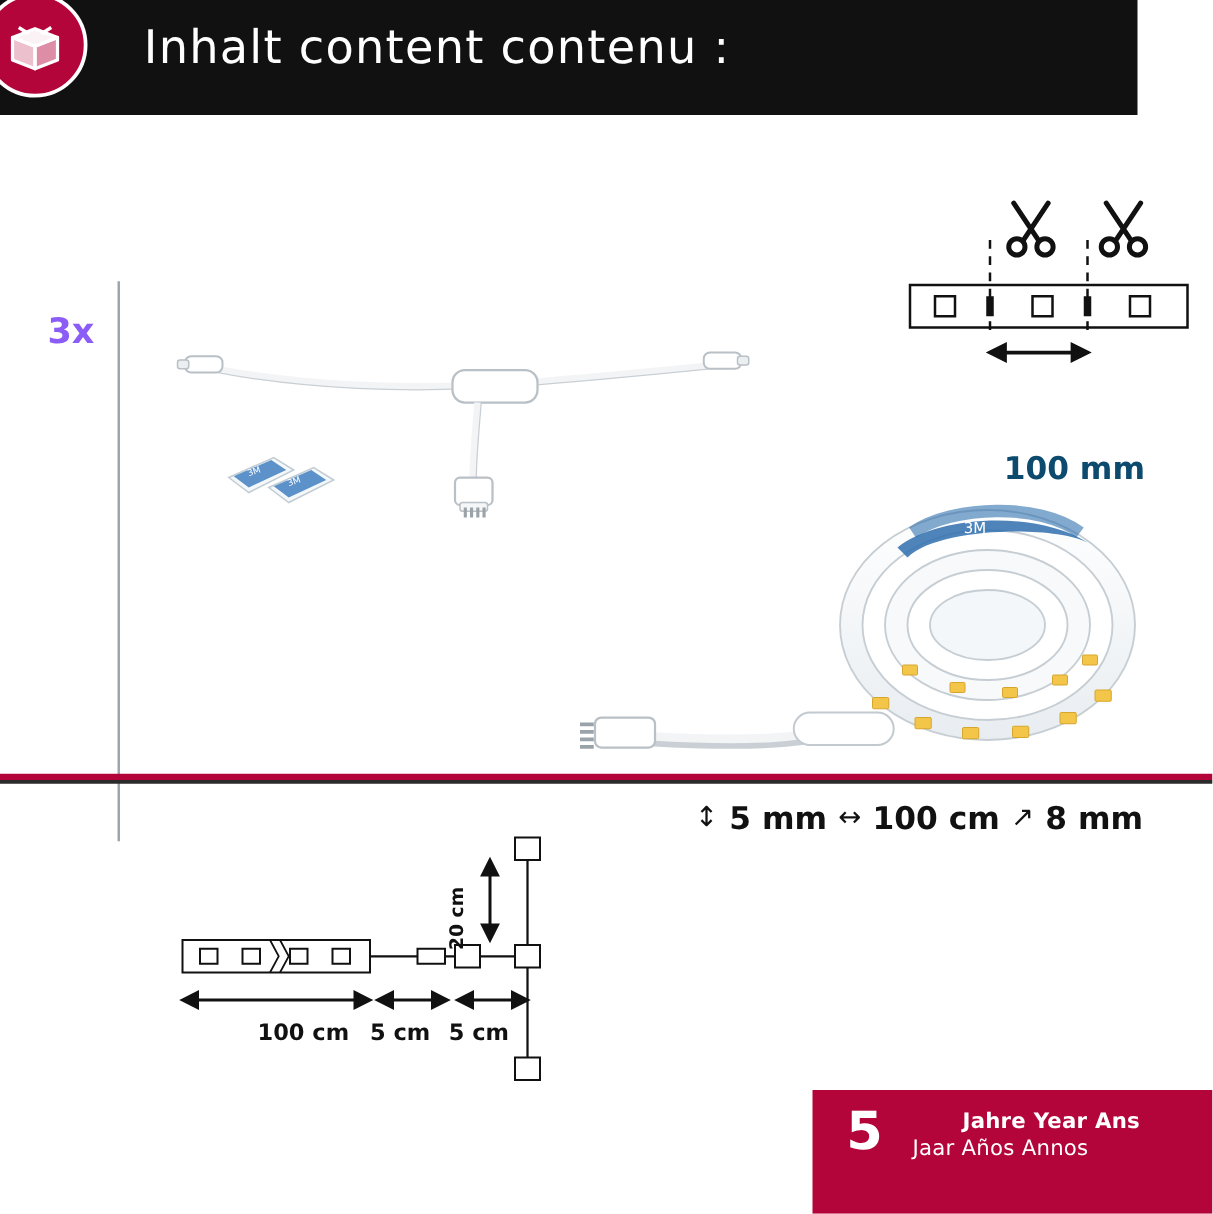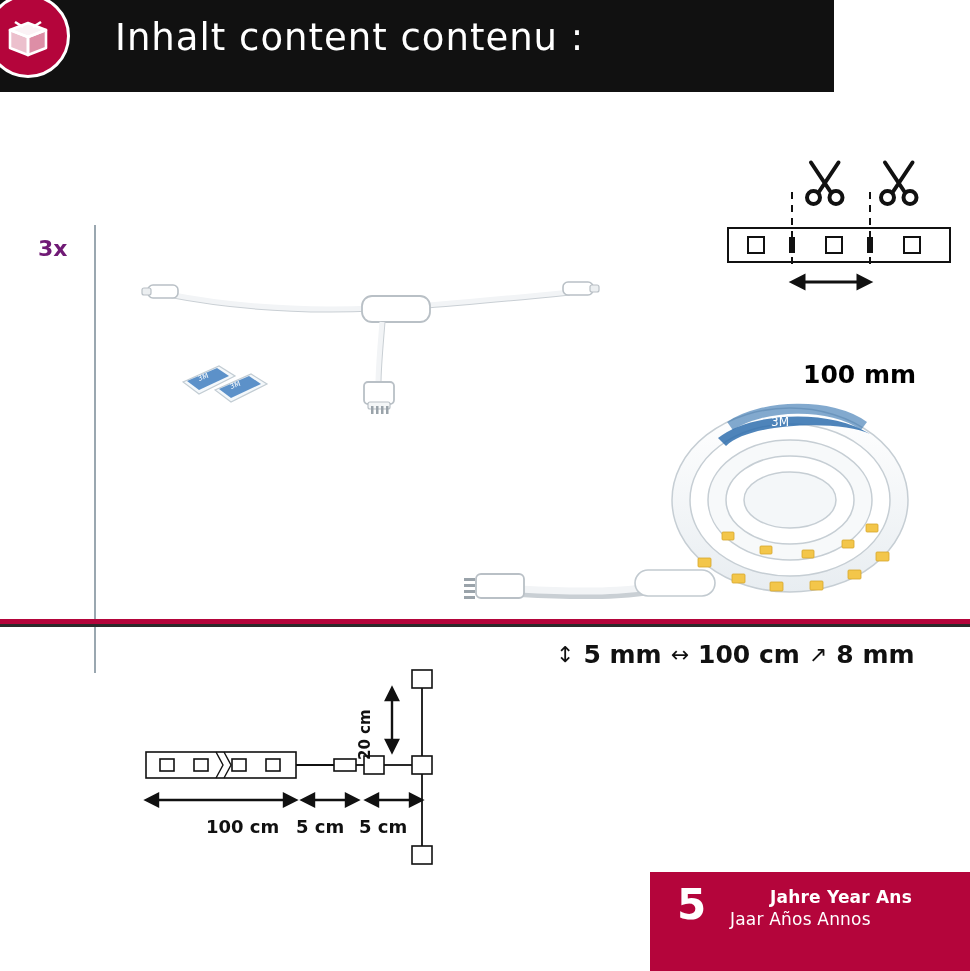--- a/index.html
+++ b/index.html
@@ -10,21 +10,21 @@
     background: #ffffff;
     font-family: "DejaVu Sans", sans-serif;
     overflow: hidden;
     position: relative;
   }
 
   
   .header {
     position: absolute;
     left: 0; top: 0;
-    width: 834px; height: 92px;
+    width: 910px; height: 92px;
     background: #111111;
   }
   .header-badge {
     position: absolute;
     left: -14px; top: -6px;
     width: 84px; height: 84px;
     border-radius: 50%;
     background: #b4053b;
     border: 3px solid #ffffff;
     display: flex;
@@ -44,23 +44,23 @@
 
   
   .content {
     position: absolute;
     left: 0; top: 92px;
     width: 970px; height: 527px;
     background: #ffffff;
   }
   .qty-label {
     position: absolute;
-    left: 38px; top: 144px;
-    color: #701a75;
-    font-size: 22px;
+    left: 38px; top: 156px;
+    color: #8b5cf6;
+    font-size: 28px;
     font-weight: bold;
   }
   .vline {
     position: absolute;
     left: 94px; top: 133px;
     width: 2px; height: 448px;
     background: #9aa7b0;
   }
 
   
@@ -96,21 +96,21 @@
     font-size: 22px;
     font-weight: normal;
     color: #111;
     display: inline-block;
   }
   .cut-dim {
     position: absolute;
     left: 803px; top: 268px;
     font-size: 25px;
     font-weight: bold;
-    color: #000000;
+    color: #0c4a6e;
   }
 
   
   .dim-text {
     position: absolute;
     font-size: 18px;
     font-weight: bold;
     color: #111;
     white-space: nowrap;
   }

